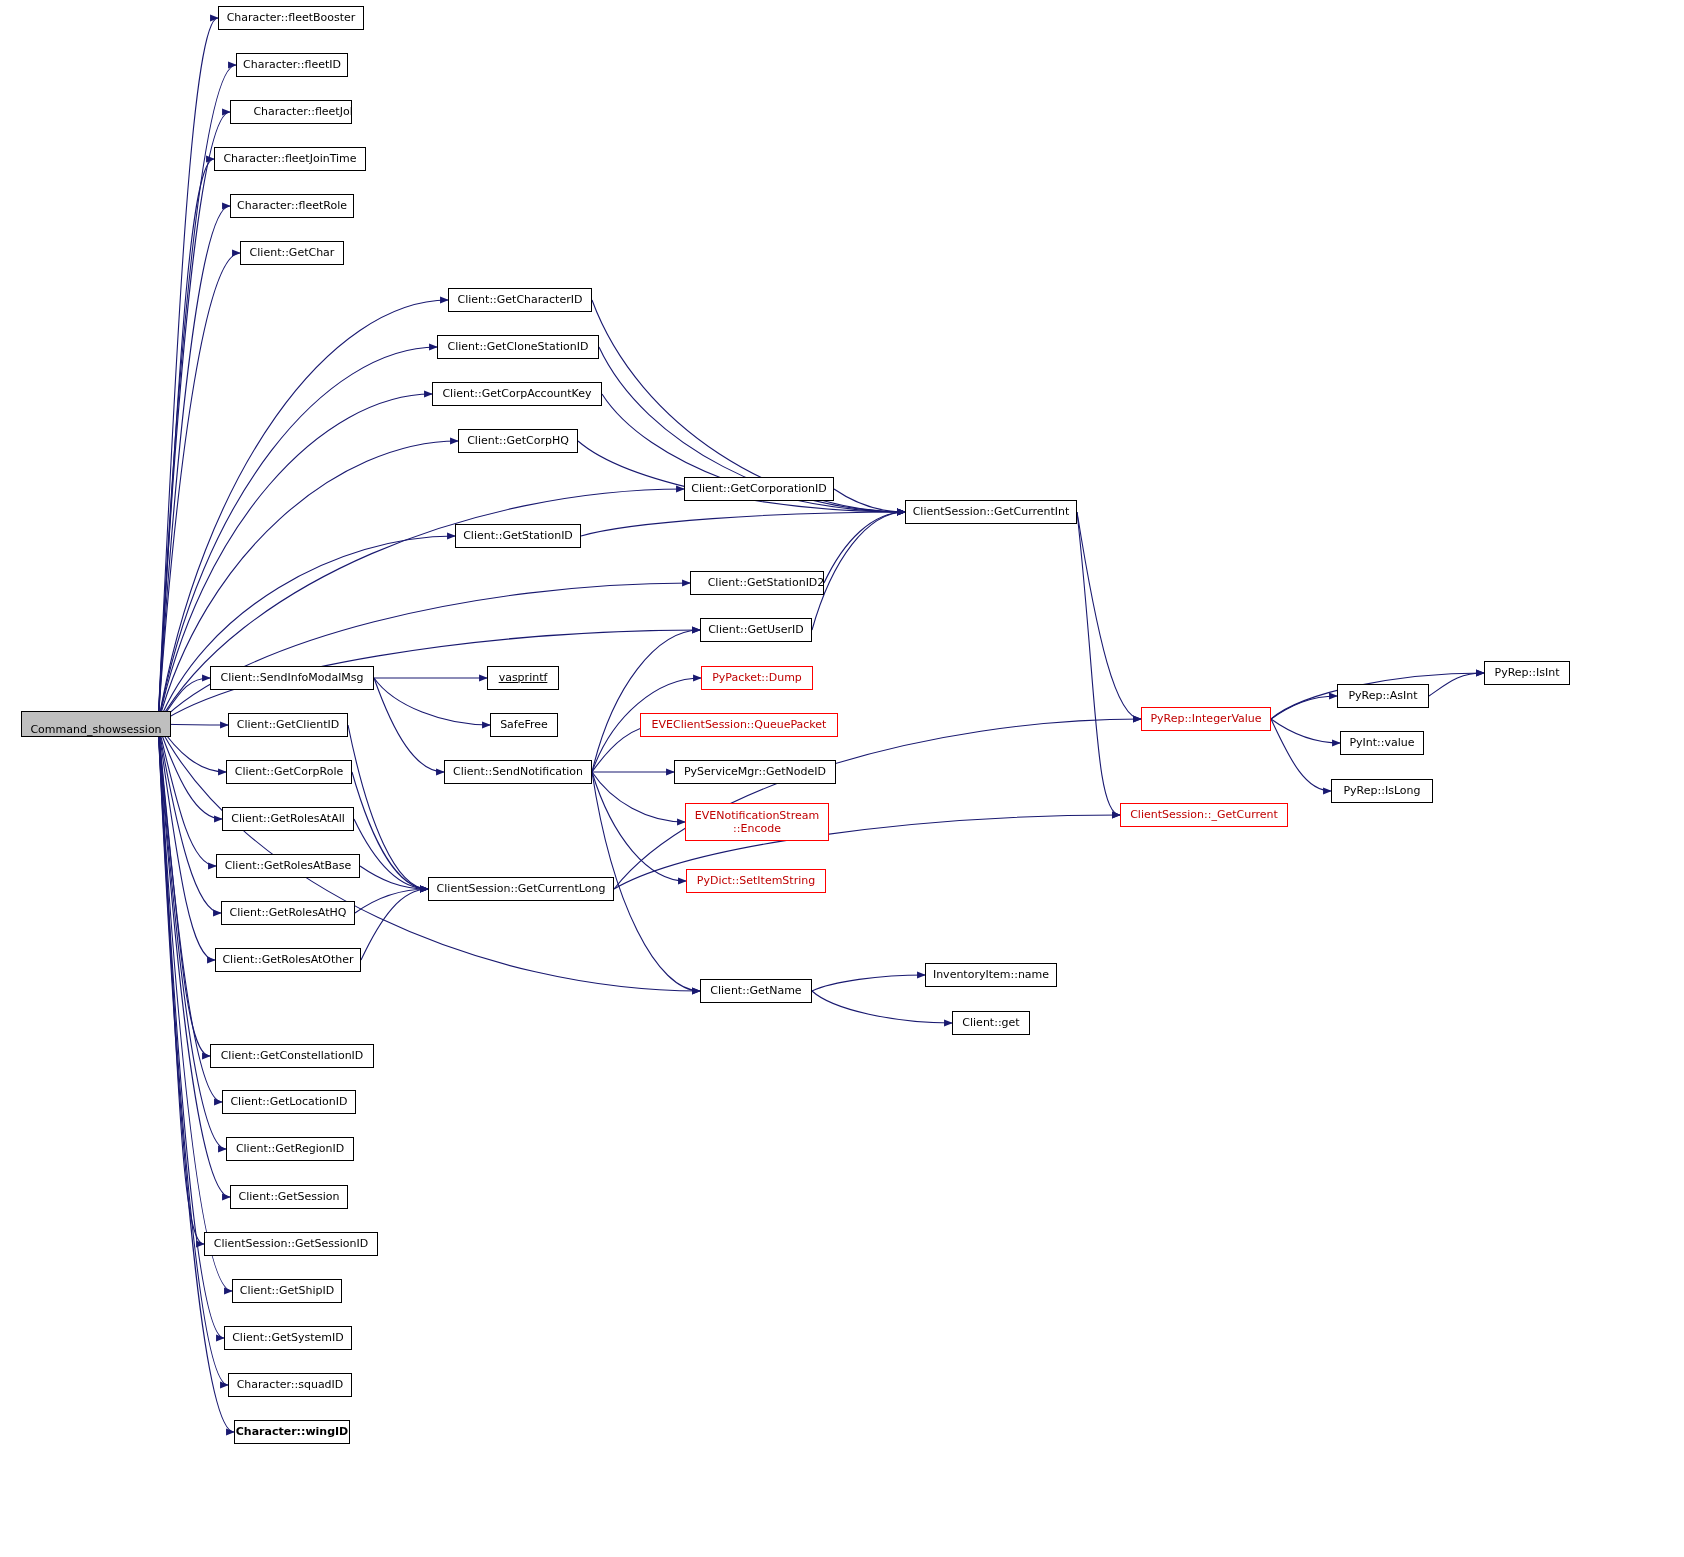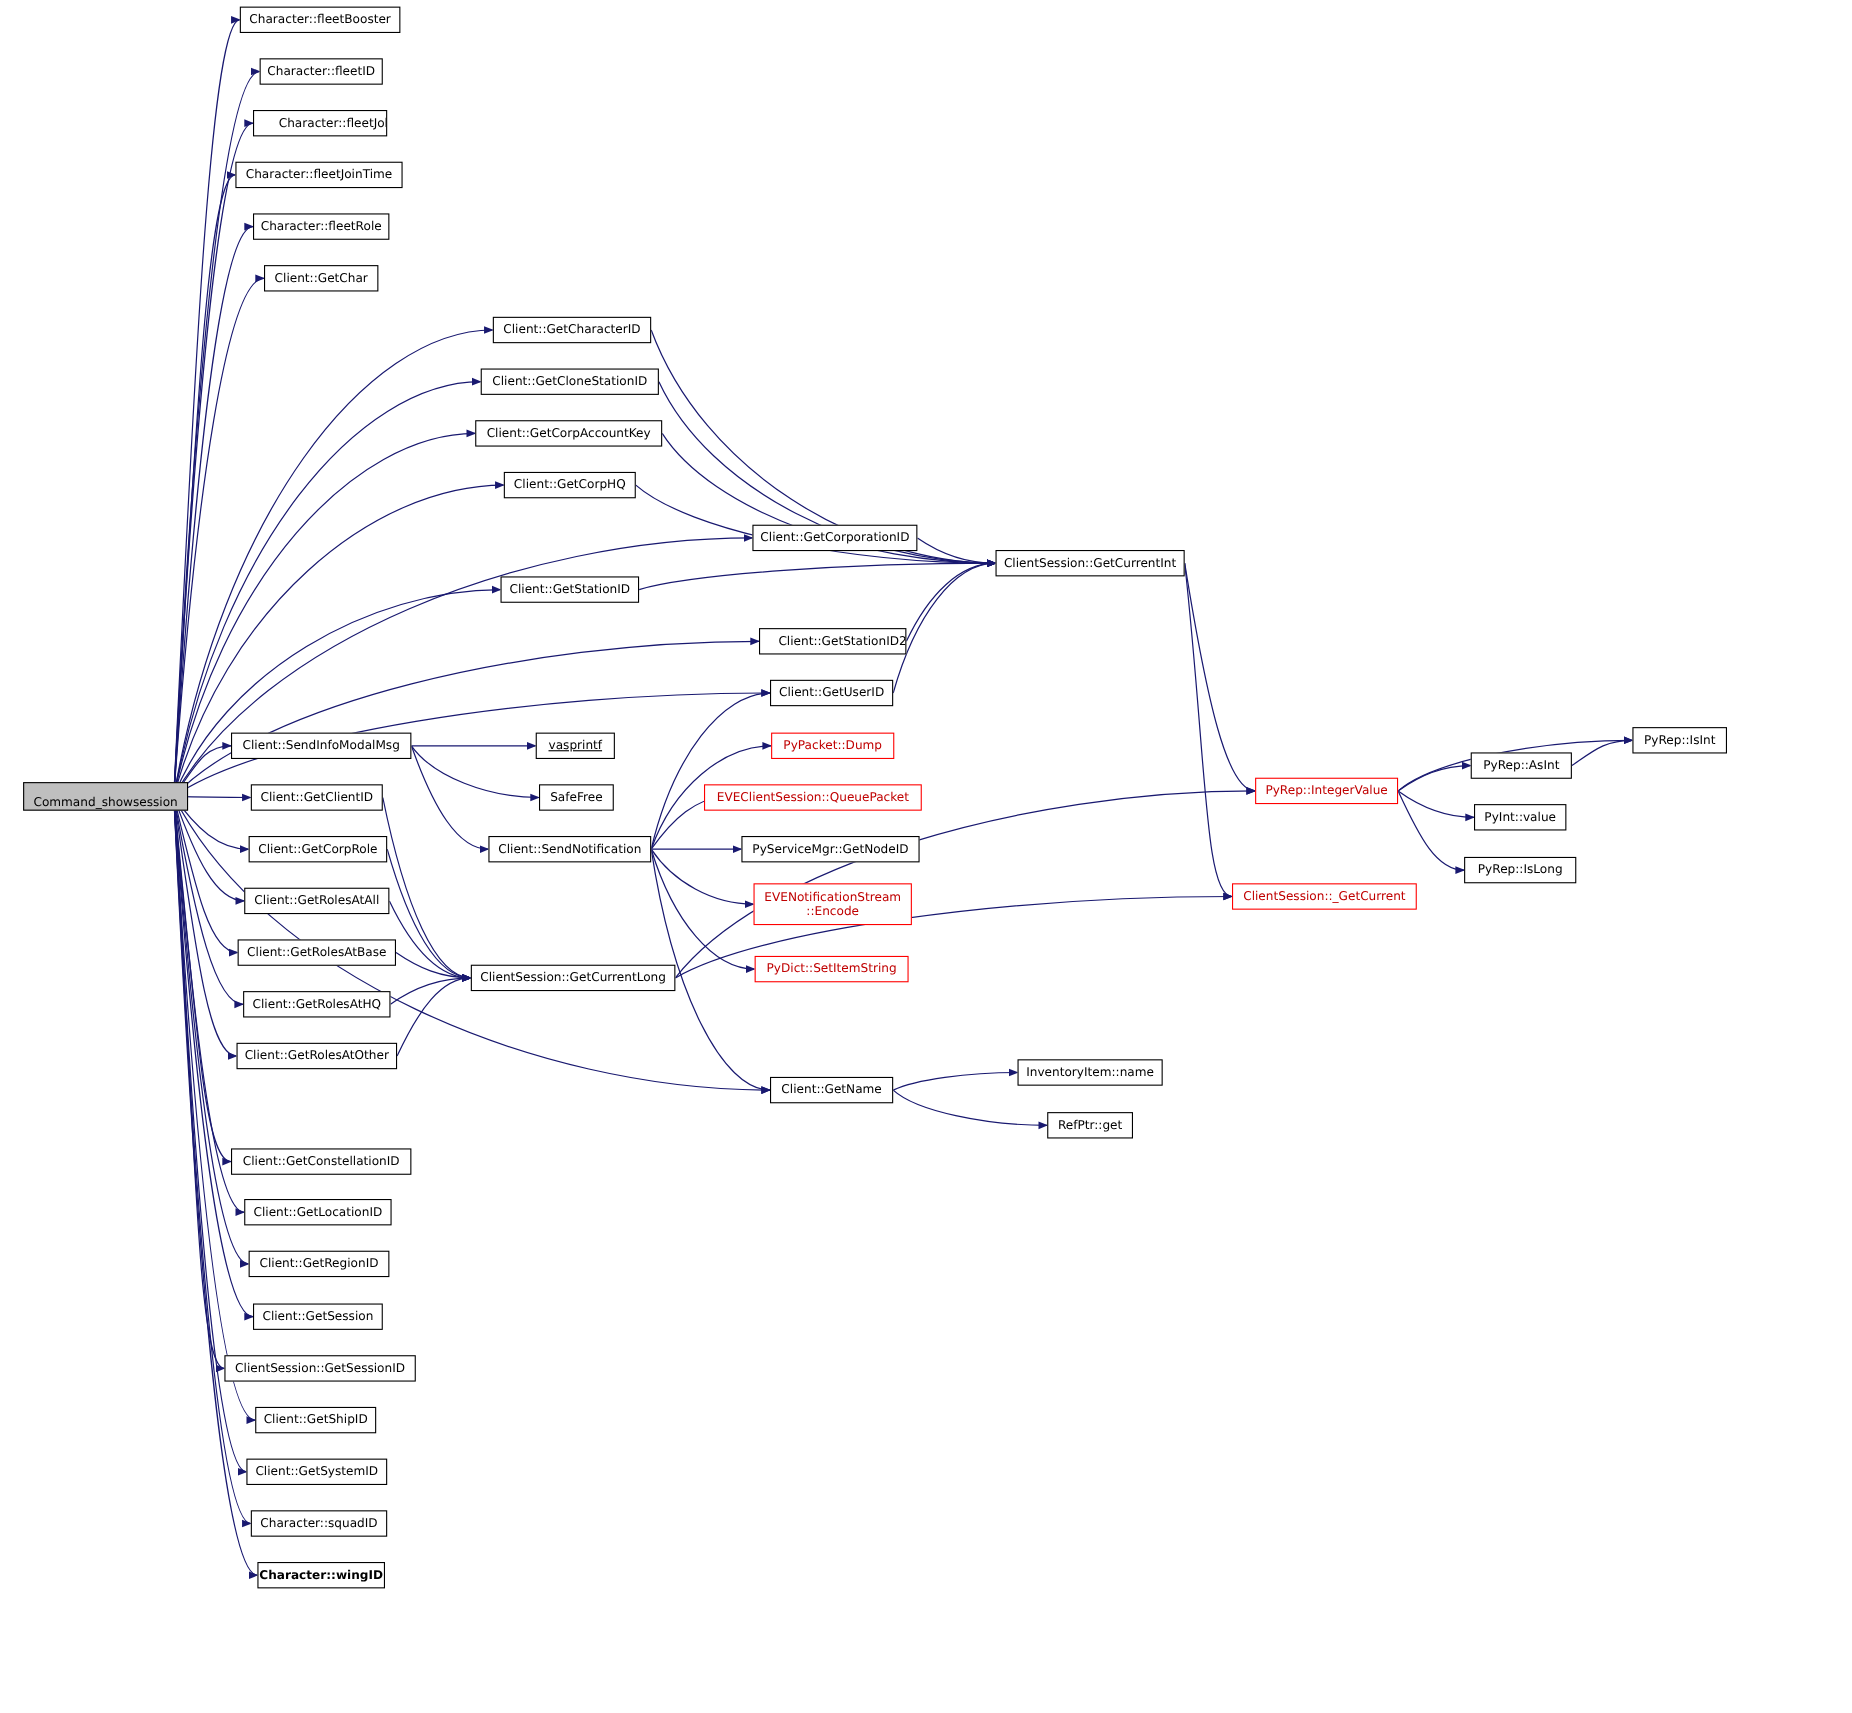--- a/index.html
+++ b/index.html
@@ -153,21 +153,21 @@
     <div class="node normal" style="left: 222px; top: 807px; width: 132px; height: 24px;"><span>Client::GetRolesAtAll</span></div>
     <div class="node truncated" style="left: 685px; top: 803px; width: 144px; height: 38px;"><span>EVENotificationStream
 ::Encode</span></div>
     <div class="node normal" style="left: 216px; top: 854px; width: 144px; height: 24px;"><span>Client::GetRolesAtBase</span></div>
     <div class="node normal" style="left: 428px; top: 877px; width: 186px; height: 24px;"><span>ClientSession::GetCurrentLong</span></div>
     <div class="node truncated" style="left: 686px; top: 869px; width: 140px; height: 24px;"><span>PyDict::SetItemString</span></div>
     <div class="node normal" style="left: 221px; top: 901px; width: 134px; height: 24px;"><span>Client::GetRolesAtHQ</span></div>
     <div class="node normal" style="left: 215px; top: 948px; width: 146px; height: 24px;"><span>Client::GetRolesAtOther</span></div>
     <div class="node normal" style="left: 700px; top: 979px; width: 112px; height: 24px;"><span>Client::GetName</span></div>
     <div class="node normal" style="left: 925px; top: 963px; width: 132px; height: 24px;"><span>InventoryItem::name</span></div>
-    <div class="node normal" style="left: 952px; top: 1011px; width: 78px; height: 24px;"><span>RefPtr::get</span></div>
+    <div class="node normal" style="left: 952px; top: 1011px; width: 78px; height: 24px;"><span>Client::get</span></div>
     <div class="node normal" style="left: 210px; top: 1044px; width: 164px; height: 24px;"><span>Client::GetConstellationID</span></div>
     <div class="node normal" style="left: 222px; top: 1090px; width: 134px; height: 24px;"><span>Client::GetLocationID</span></div>
     <div class="node normal" style="left: 226px; top: 1137px; width: 128px; height: 24px;"><span>Client::GetRegionID</span></div>
     <div class="node normal" style="left: 230px; top: 1185px; width: 118px; height: 24px;"><span>Client::GetSession</span></div>
     <div class="node normal" style="left: 204px; top: 1232px; width: 174px; height: 24px;"><span>ClientSession::GetSessionID</span></div>
     <div class="node normal" style="left: 232px; top: 1279px; width: 110px; height: 24px;"><span>Client::GetShipID</span></div>
     <div class="node normal" style="left: 224px; top: 1326px; width: 128px; height: 24px;"><span>Client::GetSystemID</span></div>
     <div class="node normal" style="left: 228px; top: 1373px; width: 124px; height: 24px;"><span>Character::squadID</span></div>
     <div class="node normal" style="left: 234px; top: 1420px; width: 116px; height: 24px; font-weight: bold;"><span>Character::wingID</span></div>
     <div class="node truncated" style="left: 1141px; top: 707px; width: 130px; height: 24px;"><span>PyRep::IntegerValue</span></div>

